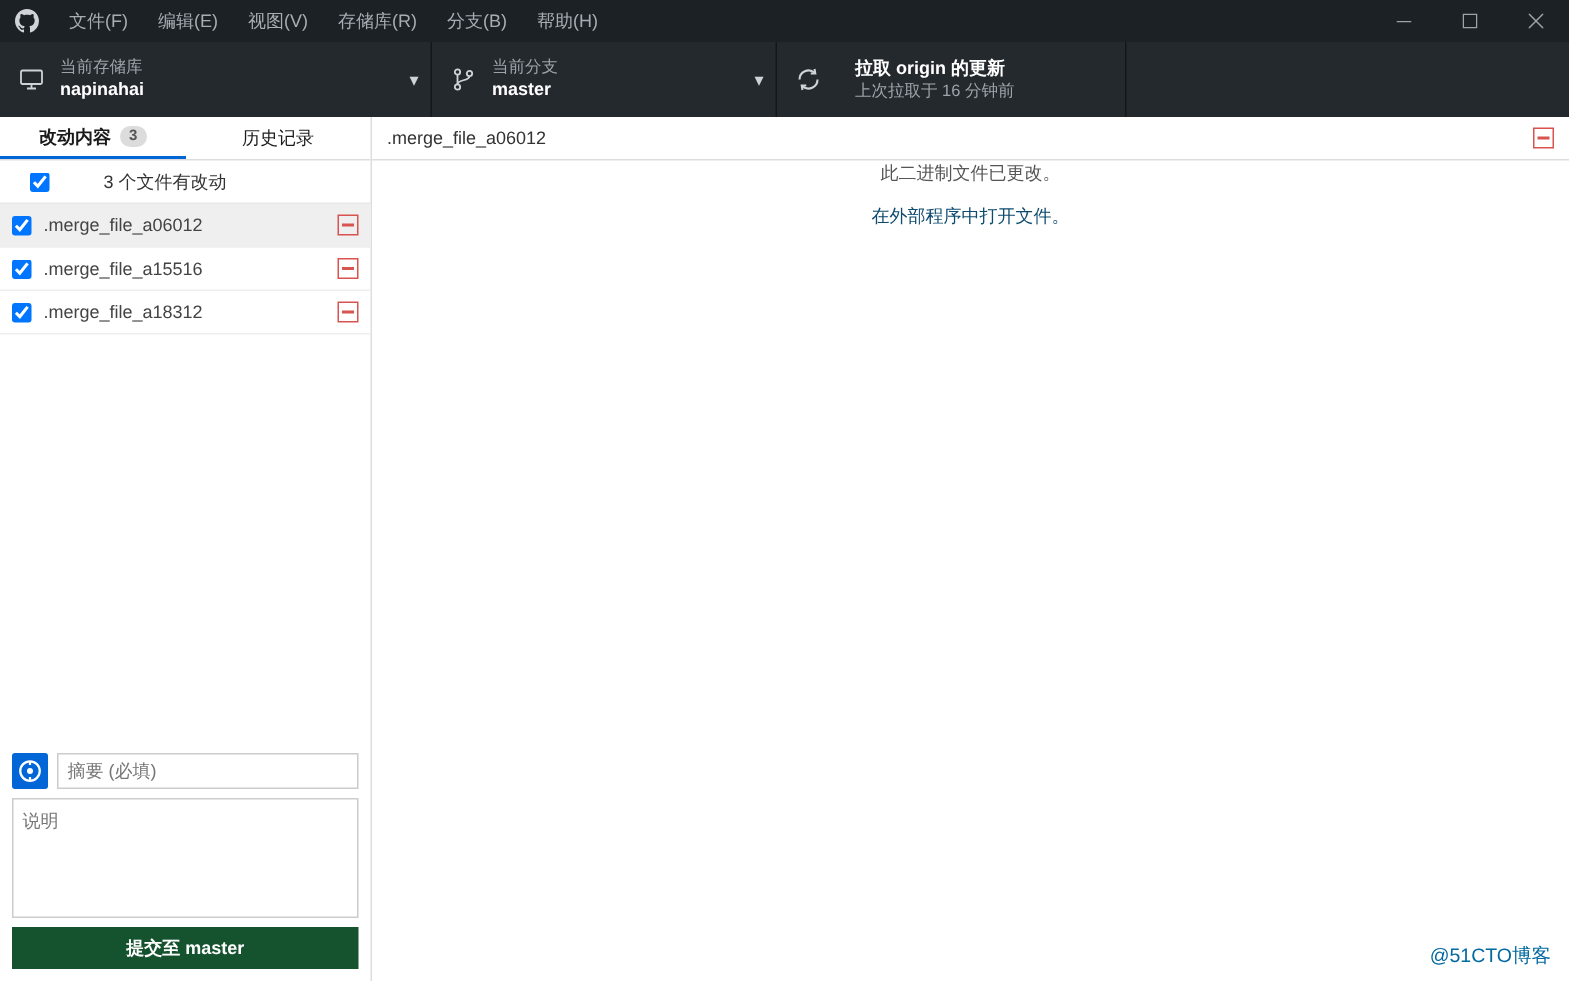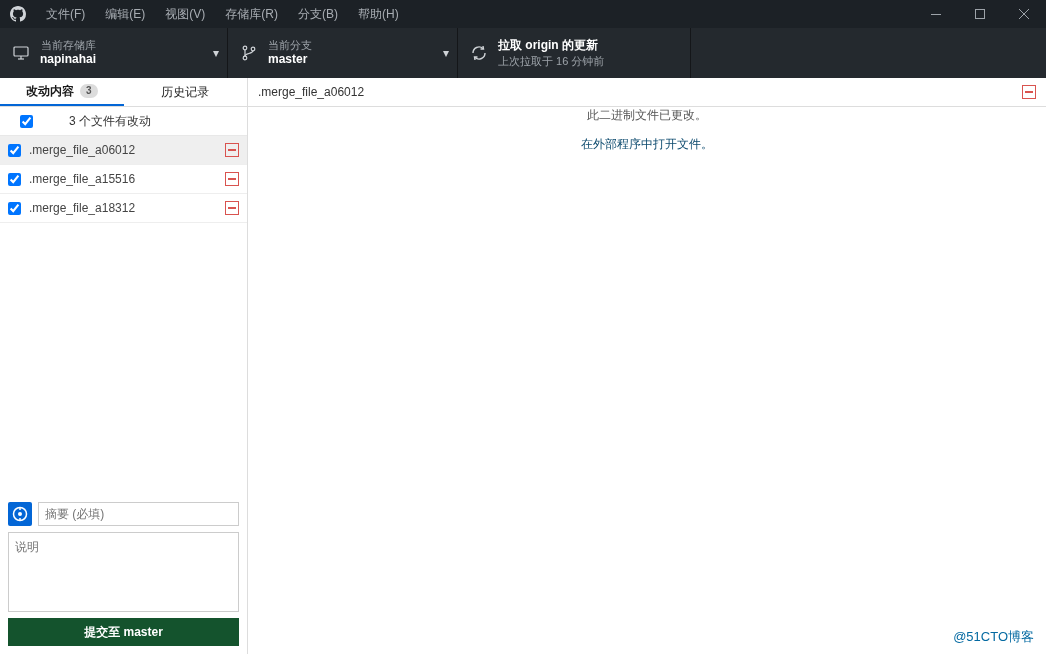--- a/index.html
+++ b/index.html
@@ -13,23 +13,23 @@
 .titlebar .winbtn { width: 44px; height: 28px; display: flex; align-items: center; justify-content: center; }
 
 .toolbar { height: 50px; background: #24292e; display: flex; color: #cfd3d7; }
 .toolbar .section { display: flex; align-items: center; padding: 0 12px; border-right: 1px solid #141619; position: relative; }
 .toolbar .section .icon { width: 18px; margin-right: 10px; display:flex; align-items:center; justify-content:center; }
 .toolbar .section .textblock { display: flex; flex-direction: column; line-height: 1.3; }
 .toolbar .section .label { font-size: 11px; color: #9da3a9; }
 .toolbar .section .value { font-size: 12px; font-weight: 600; color: #fff; }
 .toolbar .section .sublabel { font-size: 11px; color: #9da3a9; }
 .toolbar .section .chev { position: absolute; right: 8px; color: #cfd3d7; }
-.sec-repo { width: 228px; text-align: right; }
+.sec-repo { width: 288px; }
 .sec-branch { width: 230px; }
-.sec-fetch { width: 233px; }
+.sec-fetch { width: 233px; gap: 12px; }
 
 .body { display: flex; height: calc(654px - 28px - 50px); }
 .sidebar { width: 248px; border-right: 1px solid #ddd; display: flex; flex-direction: column; background: #fff; }
 .tabs { height: 29px; display: flex; border-bottom: 1px solid #ddd; }
 .tab { flex: 1; display: flex; align-items: center; justify-content: center; gap: 6px; font-size: 12px; }
 .tab.active { border-bottom: 2px solid #0366d6; font-weight:600; }
 .badge { background: #dcdcdc; color: #555; border-radius: 8px; padding: 0 6px; font-size: 10px; line-height: 14px; }
 
 .summaryrow { height: 29px; display: flex; align-items: center; padding: 0 20px; border-bottom: 1px solid #e8e8e8; font-size: 12px; color: #333; }
 .summaryrow input[type=checkbox]{ margin-right: 36px; }

